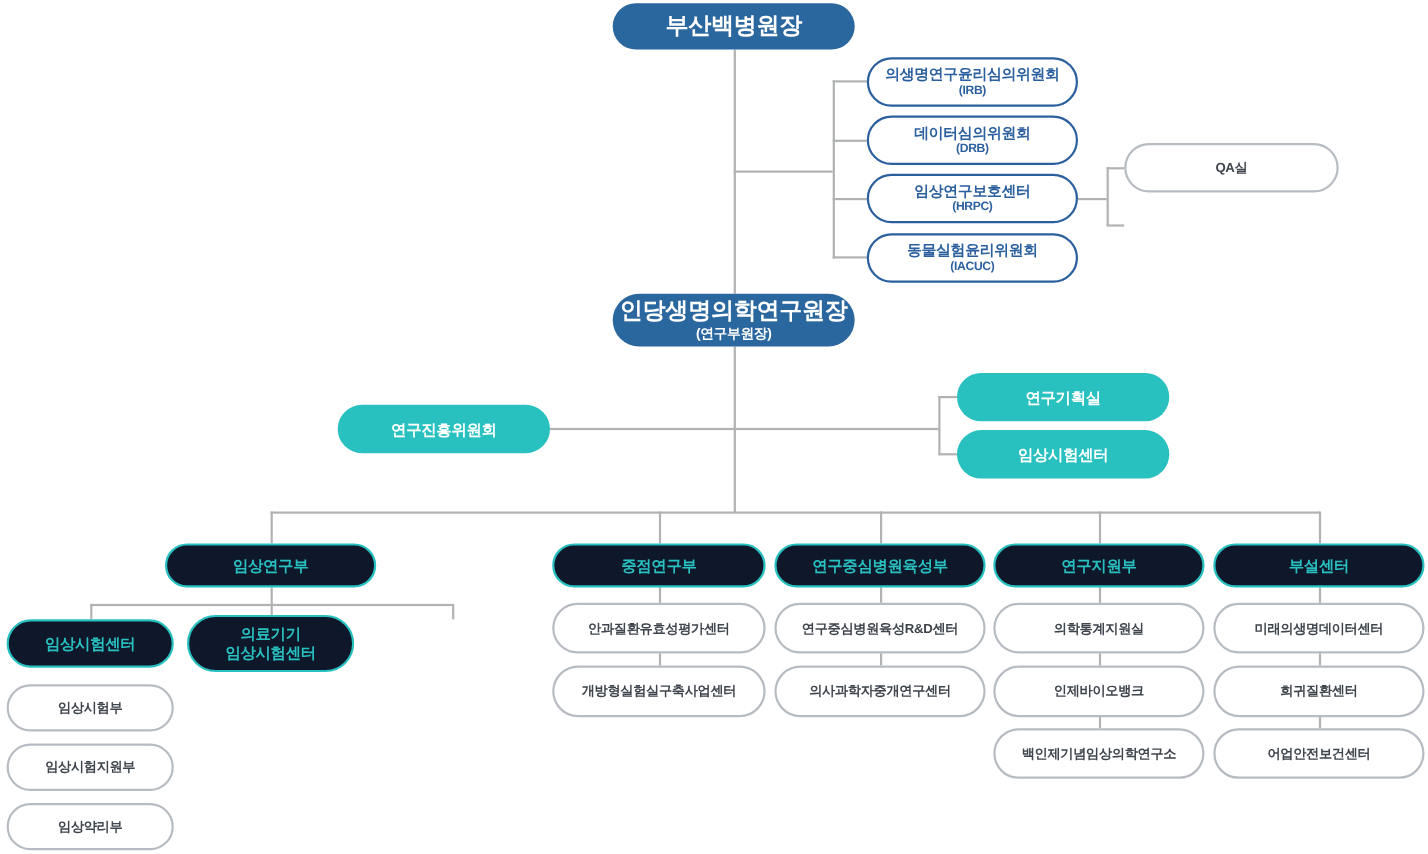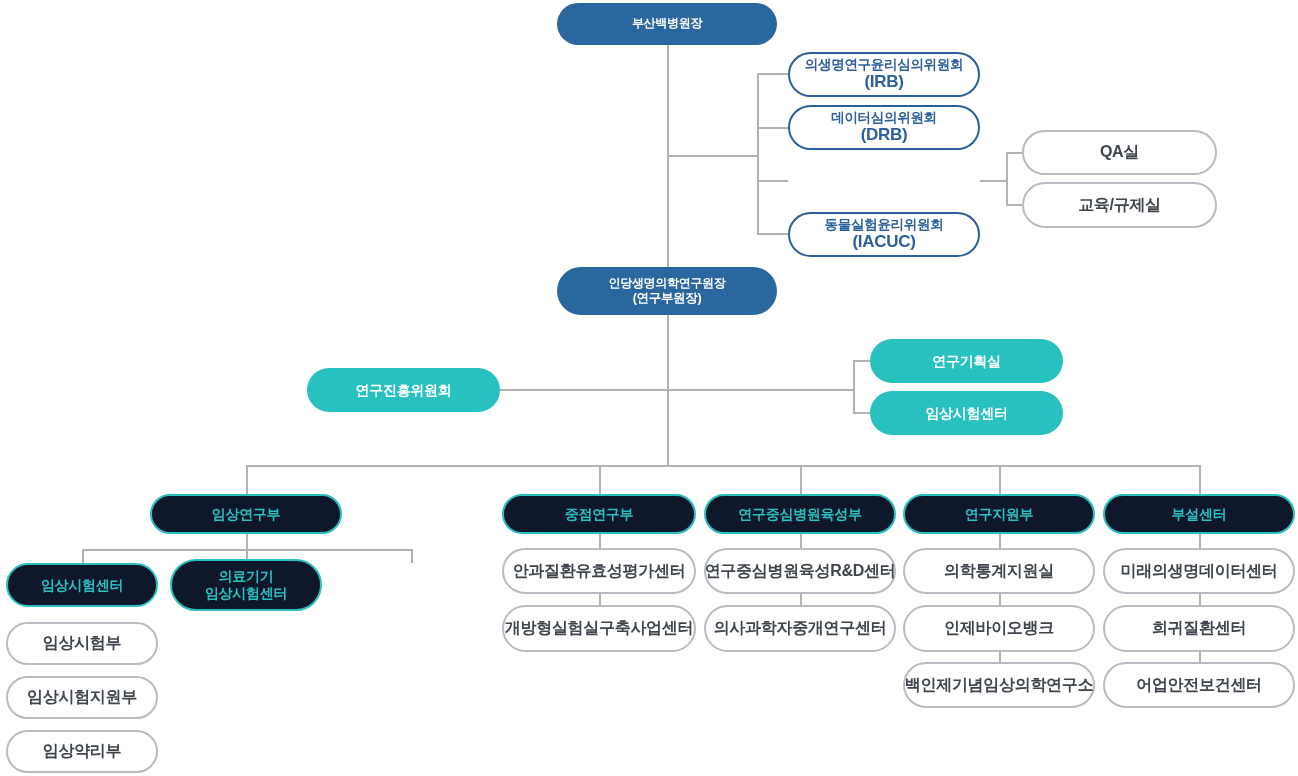--- a/index.html
+++ b/index.html
@@ -9,24 +9,24 @@
     position:absolute;display:flex;flex-direction:column;align-items:center;justify-content:center;
     border-radius:999px;box-sizing:border-box;text-align:center;white-space:nowrap;font-weight:bold;
   }
   .navy-fill{background:var(--navy);color:#ffffff;}
   .navy-line{background:#fff;border:2.5px solid var(--navy_border);color:var(--navy_border);text-align:center;}
   .teal-fill{background:var(--teal);color:#ffffff;}
   .teal-line{background:#0f172a;border:2.5px solid var(--teal);color:var(--teal);}
   .gray-line{background:#fff;border:2.5px solid var(--gray_border);color:var(--text_dark);}
   .l1{font-size:14px;line-height:1.18;letter-spacing:-0.3px;}
   .l2{font-size:12.5px;line-height:1.18;letter-spacing:-0.3px;}
-  .navy-fill .l1{font-size:12px;font-family:Liberation Mono, monospace;}
+  .navy-fill .l1{font-size:21px;}
   .navy-line .l1{font-size:13.5px;}
-  .navy-line .l2{font-size:17px;}
-  .gray-line .l1{font-size:16px;}
+  .navy-line .l2{font-size:11px;}
+  .gray-line .l1{font-size:12px;}
   .hline,.vline{position:absolute;background:var(--line);}
   .hline{height:1.5px;}
   .vline{width:1.5px;}
 </style>
 </head>
 <body>
 
 <div class="canvas">
 
   <div class="vline" style="left:667px;top:45px;height:222px"></div>
@@ -72,30 +72,31 @@
   </div>
 
   <div class="node navy-line" style="left:788px;top:52px;width:192px;height:45px">
     <span class="l1">의생명연구윤리심의위원회</span>
     <span class="l2">(IRB)</span>
   </div>
   <div class="node navy-line" style="left:788px;top:105px;width:192px;height:45px">
     <span class="l1">데이터심의위원회</span>
     <span class="l2">(DRB)</span>
   </div>
+  <div class="node navy-line" style="left:788px;top:158px;width:192px;height:45px">
+    <span class="l1">임상연구보호센터</span>
+    <span class="l2">(HRPC)</span>
+  </div>
   <div class="node navy-line" style="left:788px;top:212px;width:192px;height:45px">
     <span class="l1">동물실험윤리위원회</span>
     <span class="l2">(IACUC)</span>
   </div>
 
   <div class="node gray-line" style="left:1022px;top:130px;width:195px;height:45px">
     <span class="l1">QA실</span>
-  </div>
-  <div class="node gray-line" style="left:1022px;top:182px;width:195px;height:46px">
-    <span class="l1">교육/규제실</span>
   </div>
 
   <div class="node navy-fill" style="left:557px;top:267px;width:220px;height:48px">
     <span class="l1">인당생명의학연구원장</span>
     <span class="l2">(연구부원장)</span>
   </div>
 
   <div class="node teal-fill" style="left:307px;top:368px;width:193px;height:44px">
     <span class="l1">연구진흥위원회</span>
   </div>

